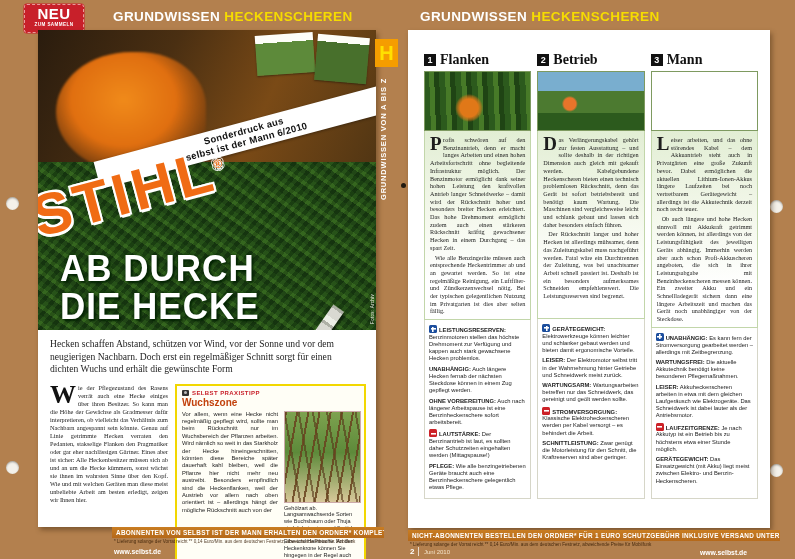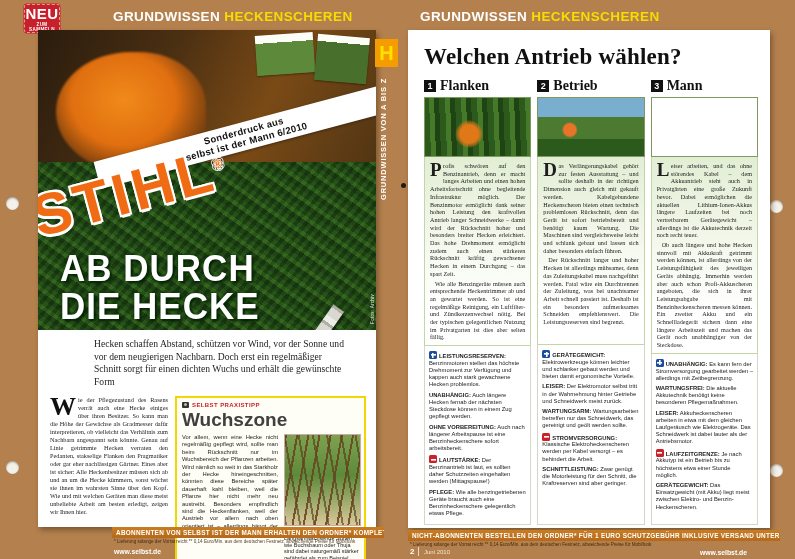--- a/index.html
+++ b/index.html
@@ -1,20 +1,20 @@
 <!DOCTYPE html>
 <html><head>
 <meta charset="utf-8">
 <style>
   html,body{margin:0;padding:0;}
   body{font-family:"Liberation Sans",sans-serif;background:#8a6138;}
   .spread{position:relative;width:795px;height:559px;background:#b3804e;overflow:hidden;}
 
   
-  .neu-badge{position:absolute;left:25px;top:5px;width:34px;height:27px;background:#c8202a;
+  .neu-badge{position:absolute;left:25px;top:5px;width:58px;height:27px;background:#c8202a;
     color:#fff;text-align:center;border-radius:2px;box-shadow:0 0 0 1.5px #c8202a;
     outline:1px dashed #e89a9a;}
   .neu-badge .neu{display:block;font-size:15px;font-weight:bold;letter-spacing:.5px;line-height:17px;}
   .neu-badge .neu-sub{display:block;font-size:4.6px;font-weight:bold;letter-spacing:.4px;line-height:5px;}
   .hdr{position:absolute;top:9px;font-size:13.5px;font-weight:bold;letter-spacing:.4px;white-space:nowrap;}
   .hdr .w{color:#fff;margin-top:34px;} .hdr .y{color:#f6dc00;}
   .hdr-left{left:113px;} .hdr-right{left:420px;}
 
   
   .hole{position:absolute;width:13px;height:13px;border-radius:50%;background:#f4f1ea;box-shadow:inset 0 1px 2px rgba(0,0,0,.35);}
@@ -48,32 +48,32 @@
   .banner span{display:block;font-size:9.5px;font-weight:bold;color:#111;line-height:11px;letter-spacing:.3px;}
   .stihl{position:absolute;left:-8px;top:128px;transform:rotate(-15deg);font-size:58px;font-weight:900;
     letter-spacing:4px;color:#f06b14;
     text-shadow:-2px -2px 0 #fff,2px -2px 0 #fff,-2px 2px 0 #fff,2px 2px 0 #fff,0 3px 0 #fff;}
   .stihl sup{font-size:12px;color:#f06b14;}
   .headline{position:absolute;left:22px;bottom:6px;color:#fff;font-weight:900;font-size:35px;line-height:35px;
     letter-spacing:1px;transform:scaleY(1.08);transform-origin:left bottom;
     text-shadow:0 0 4px rgba(0,40,0,.9),2px 2px 2px rgba(0,30,0,.8);}
   .credit{position:absolute;right:1px;bottom:6px;writing-mode:vertical-rl;transform:rotate(180deg);
     font-size:4.5px;color:#f0f0e8;letter-spacing:.3px;}
-  .standfirst{padding:8px 28px 6px 12px;font-family:"Liberation Serif",serif;font-size:9.6px;line-height:12.5px;color:#1d1d1d;margin-left:44px;}
+  .standfirst{padding:8px 28px 6px 12px;font-family:"Liberation Serif",serif;font-size:9.6px;line-height:12.5px;color:#1d1d1d;}
   .body-row{display:flex;gap:7px;padding:2px 10px 0 12px;}
   .intro-col{width:118px;font-family:"Liberation Serif",serif;font-size:6.3px;line-height:8px;
     text-align:justify;color:#222;}
   .dropcap{float:left;font-family:"Liberation Serif",serif;font-weight:bold;font-size:26px;line-height:22px;
     padding-right:2px;color:#111;}
   .tipp-box{flex:1;border:2px solid #f2d700;background:#fffef6;padding:4px 5px;position:relative;}
   .tipp-head{display:flex;align-items:center;gap:3px;}
   .cam-icon{width:7px;height:6px;background:#333;border-radius:1px;position:relative;}
   .cam-icon::after{content:"";position:absolute;left:2px;top:1px;width:3px;height:3px;border-radius:50%;background:#bbb;}
   .tipp-kicker{color:#c8202a;font-weight:bold;font-size:6px;letter-spacing:.4px;}
-  .tipp-title{font-size:19px;font-weight:bold;color:#404040;margin:1px 0 3px 0;}
+  .tipp-title{font-size:10px;font-weight:bold;color:#c2410c;margin:1px 0 3px 0;}
   .tipp-cols{display:flex;gap:6px;}
   .tipp-text{width:96px;font-size:5.8px;line-height:7.4px;color:#222;text-align:justify;}
   .tipp-fig{flex:1;}
   .tipp-photo{width:100%;height:90px;border:1px solid #caa;
     background:
       repeating-linear-gradient(100deg,rgba(104,66,30,.85) 0 2px,transparent 2px 11px),
       repeating-linear-gradient(80deg,rgba(84,52,22,.6) 0 2px,transparent 2px 14px),
       linear-gradient(#7da24f 0%,#5d8a3a 45%,#d8c89a 100%);}
   .tipp-caption{font-size:5.5px;line-height:6.8px;color:#222;margin-top:2px;}
 
@@ -203,21 +203,20 @@
 
   <div class="tab-h">H</div>
   <div class="vlabel">GRUNDWISSEN VON A BIS Z</div>
 
   <div class="band band-left">ABONNENTEN VON SELBST IST DER MANN ERHALTEN DEN ORDNER* KOMPLETT KOSTENLOS FREI HAUS UNTER 01805/012908**</div>
   <div class="note note-left">* Lieferung solange der Vorrat reicht   ** 0,14 Euro/Min. aus dem deutschen Festnetz, abweichende Preise für Mobilfunk</div>
   <div class="site site-left">www.selbst.de</div>
 
   <div class="page page-right">
     <div class="r-inner">
-      <div class="r-title">Welchen Antrieb wählen?</div>
 
       <div class="cols">
 
         <div class="col">
           <div class="col-head">
             <span class="num">1</span>
             <span class="col-name">Flanken</span>
           </div>
           <div class="col-photo ph-benzin"></div>
           <div class="col-body">

